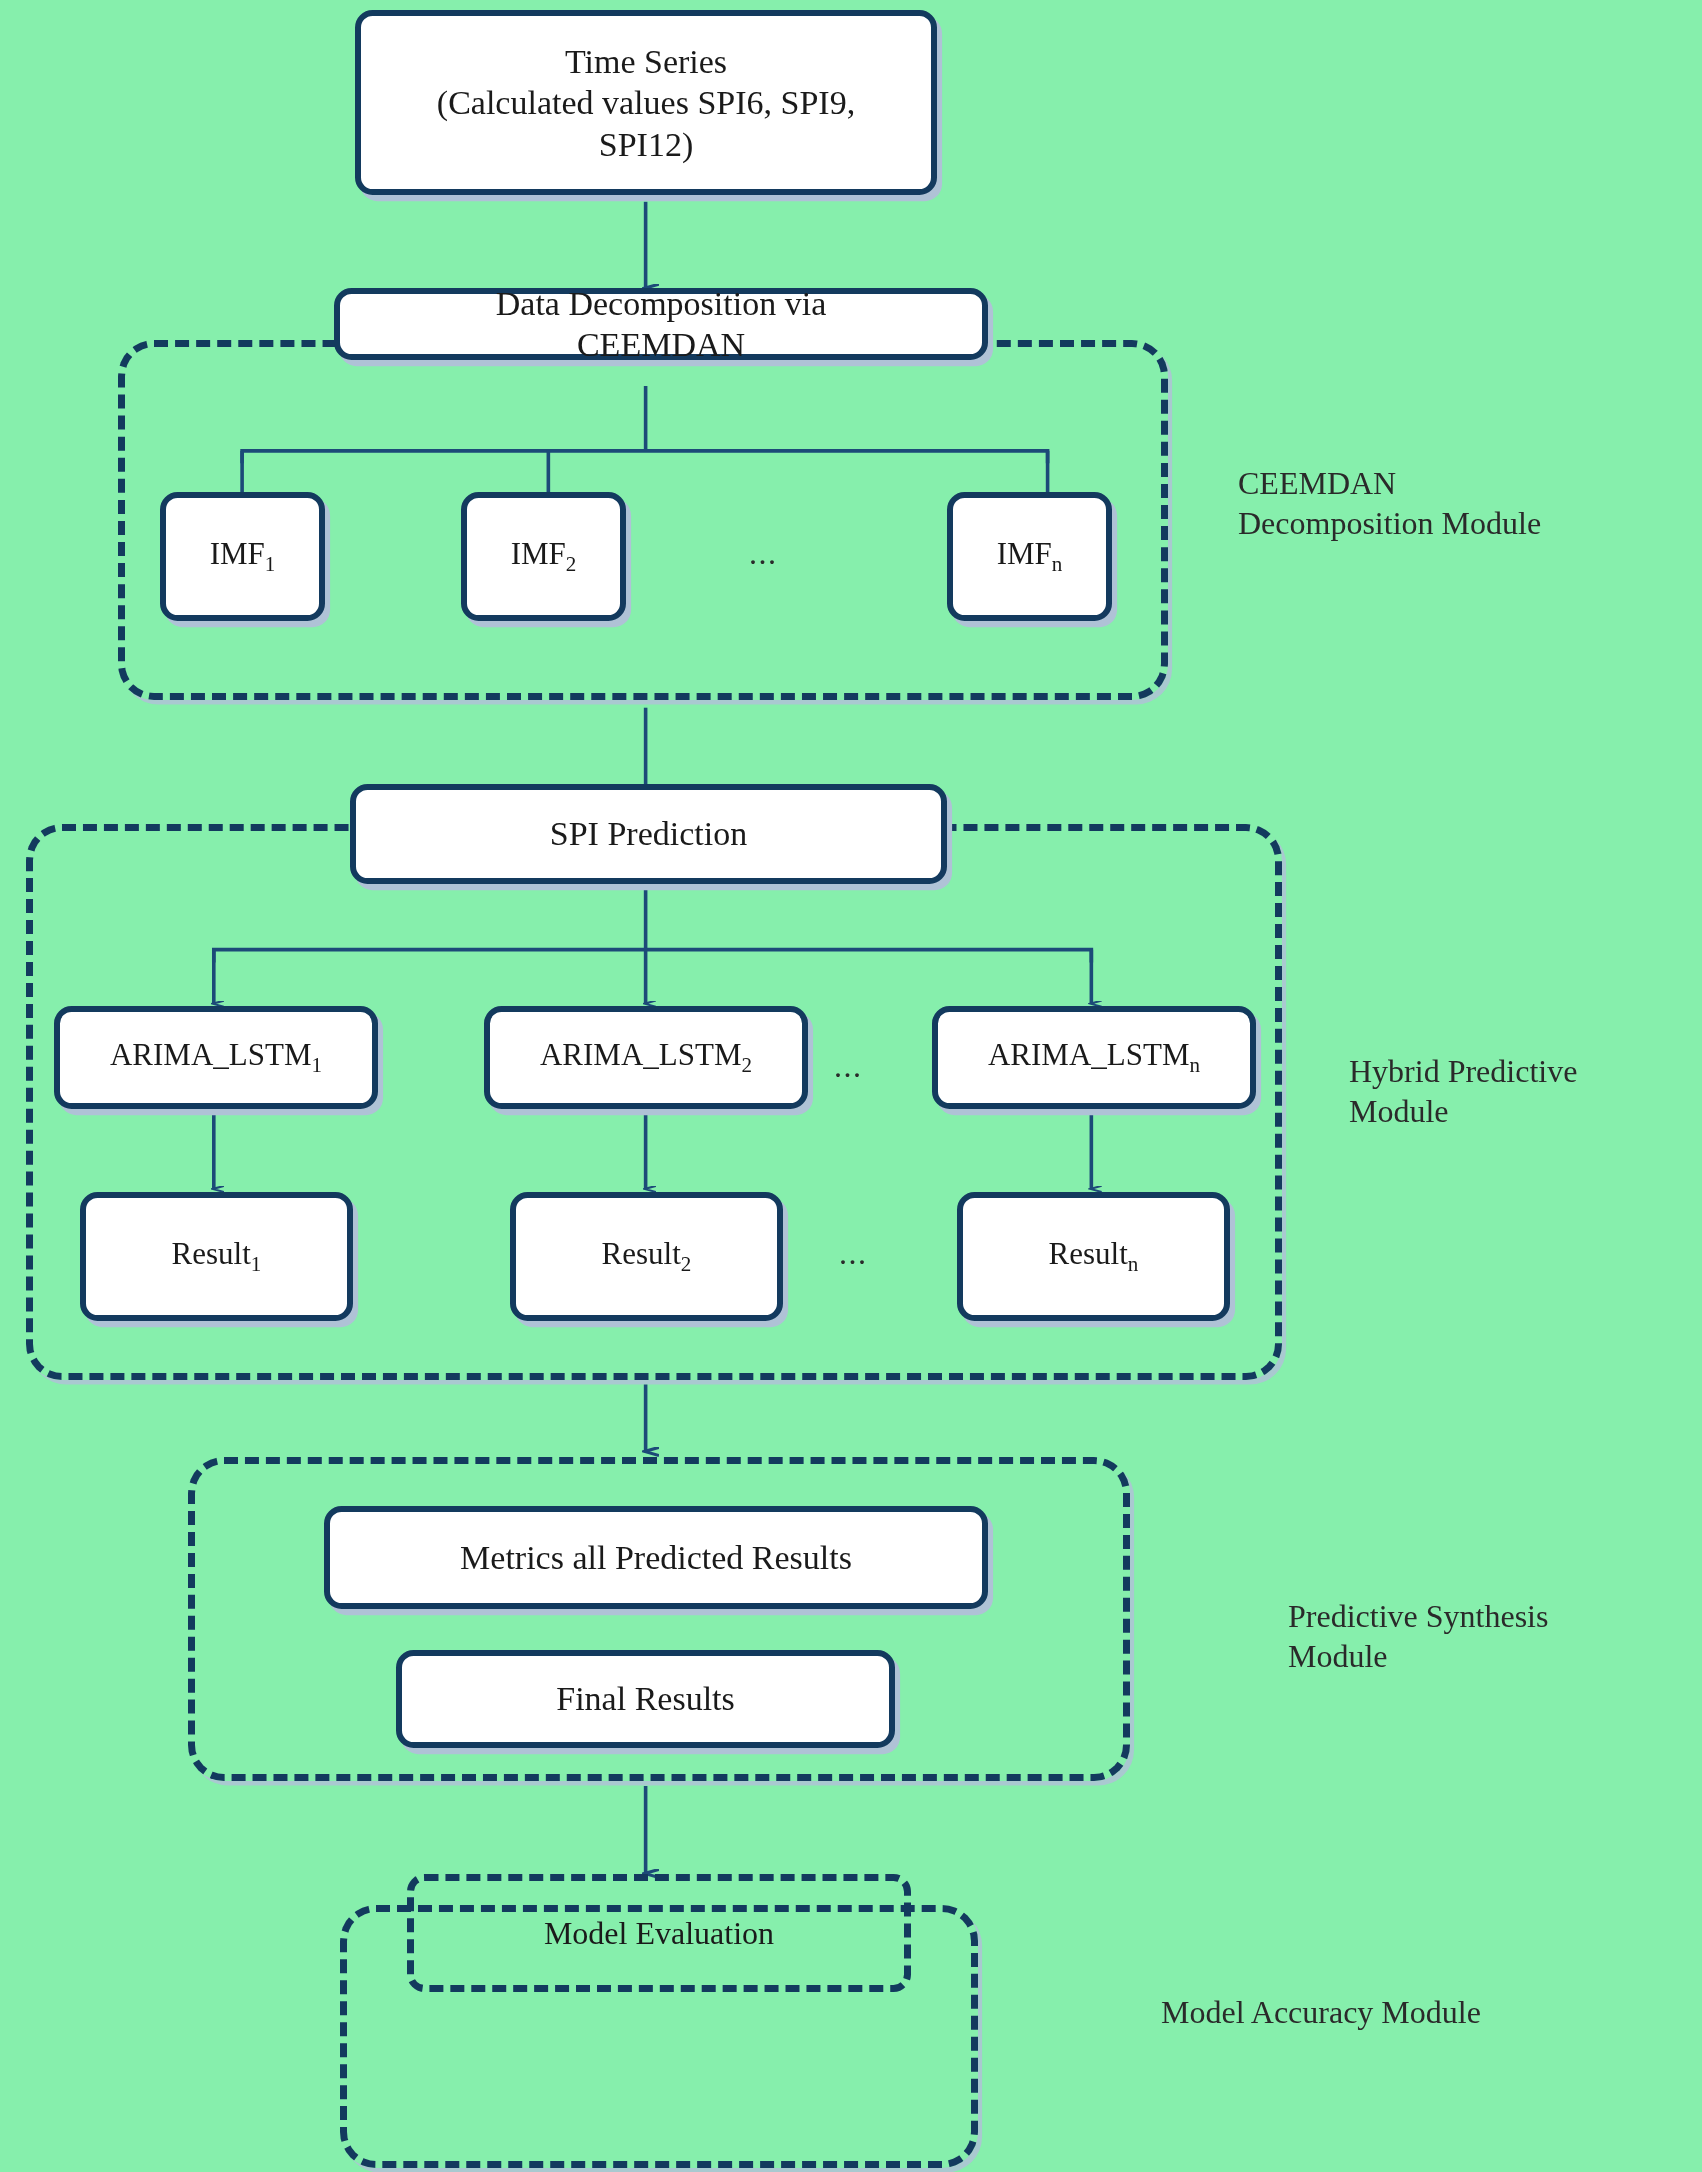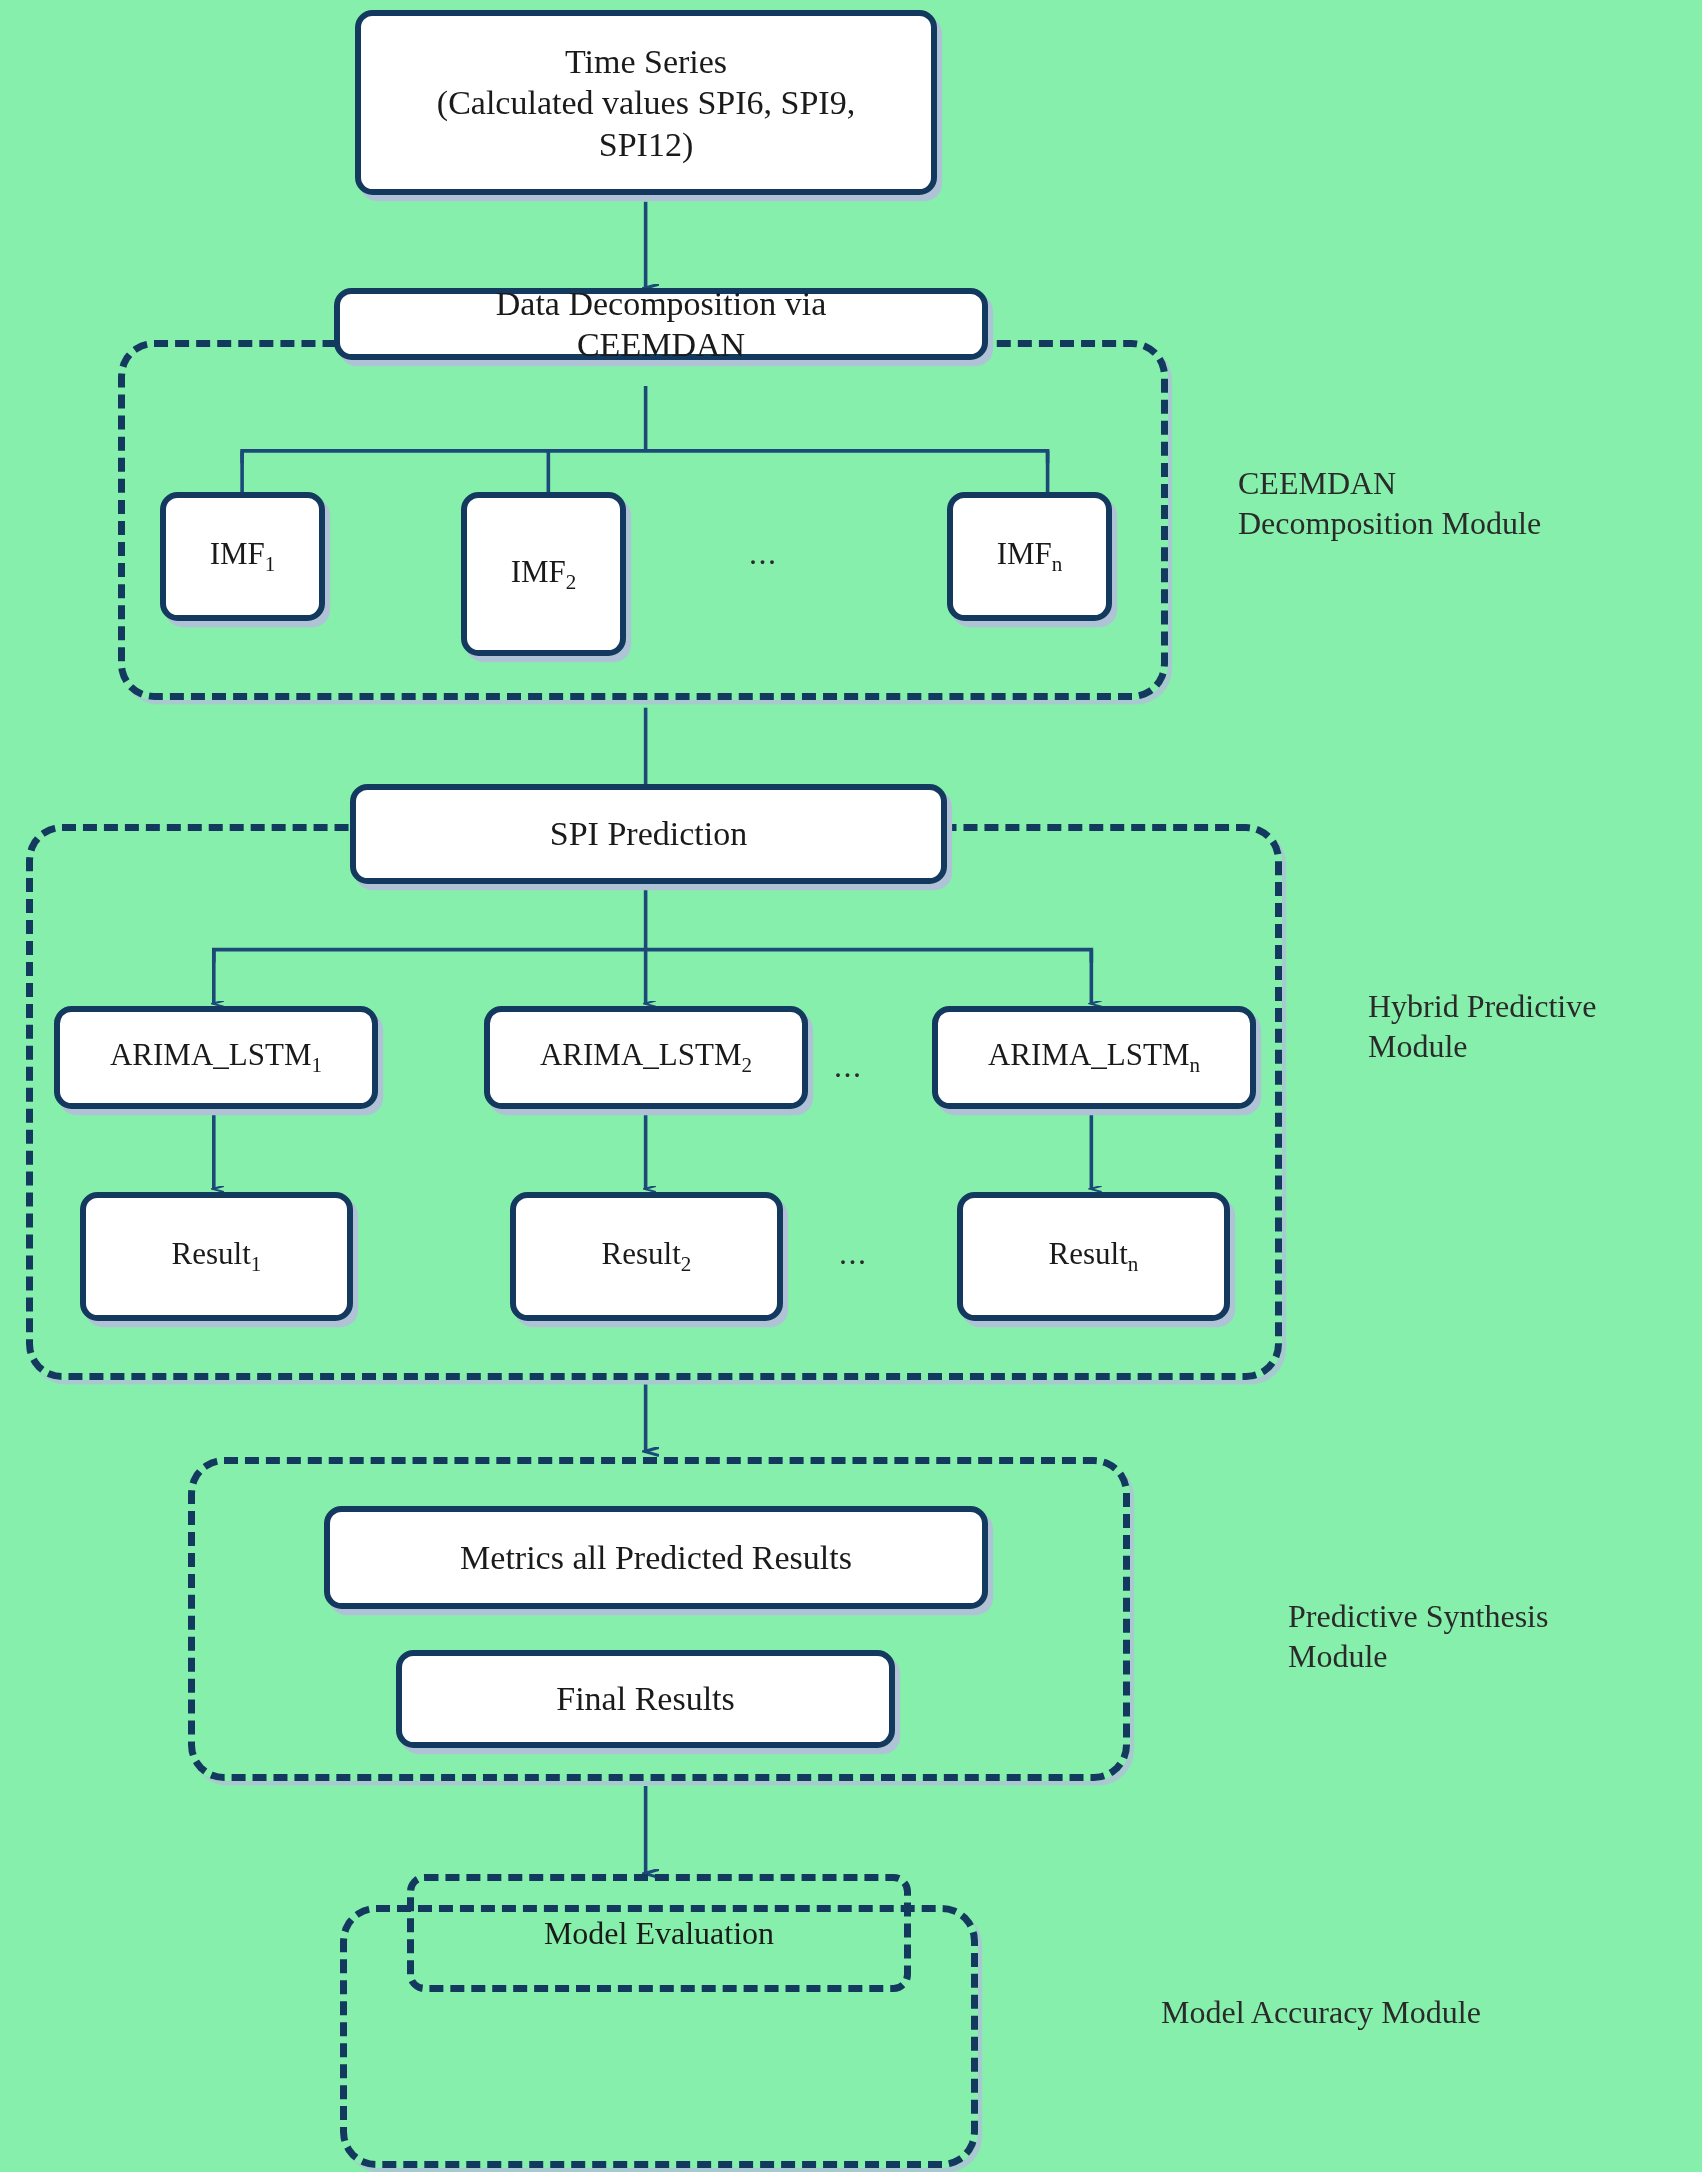--- a/index.html
+++ b/index.html
@@ -138,21 +138,21 @@
   </div>
 
   <div class="box fs-big" style="left:334px; top:288px; width:654px; height:72px;">
     <span class="txt"><span>Data Decomposition via</span><br><span>CEEMDAN</span></span>
   </div>
 
   <div class="box fs-node" style="left:160px; top:492px; width:165px; height:129px;">
     <span class="txt"><span>IMF</span><sub>1</sub></span>
   </div>
 
-  <div class="box fs-node" style="left:461px; top:492px; width:165px; height:164px;">
+  <div class="box fs-node" style="left:461px; top:492px; width:165px; height:129px;">
     <span class="txt"><span>IMF</span><sub>2</sub></span>
   </div>
 
   <div class="dots" style="left:749px; top:535px;"><span>...</span></div>
 
   <div class="box fs-node" style="left:947px; top:492px; width:165px; height:129px;">
     <span class="txt"><span>IMF</span><sub>n</sub></span>
   </div>
 
   <div class="box fs-big" style="left:350px; top:752px; width:597px; height:100px;margin-top:32px;">
@@ -197,20 +197,20 @@
 
   <div style="position:absolute; left:407px; top:1874px; width:504px; height:118px;
               display:flex; align-items:center; justify-content:center;
               font-size:32px; color:#1a1a1a; z-index:6;">
     <span>Model Evaluation</span>
   </div>
 
 
   <div class="caption" style="left:1238px; top:463px;"><span>CEEMDAN</span><br><span>Decomposition Module</span></div>
 
-  <div class="caption" style="left:1349px; top:986px;margin-left:19px;"><span>Hybrid Predictive</span><br><span>Module</span></div>
+  <div class="caption" style="left:1349px; top:1051px;"><span>Hybrid Predictive</span><br><span>Module</span></div>
 
   <div class="caption" style="left:1243px; top:1596px;margin-left:45px;"><span>Predictive Synthesis</span><br><span>Module</span></div>
 
   <div class="caption" style="left:1161px; top:1992px;"><span>Model Accuracy Module</span></div>
 
 </div>
 
 
 </body></html>

